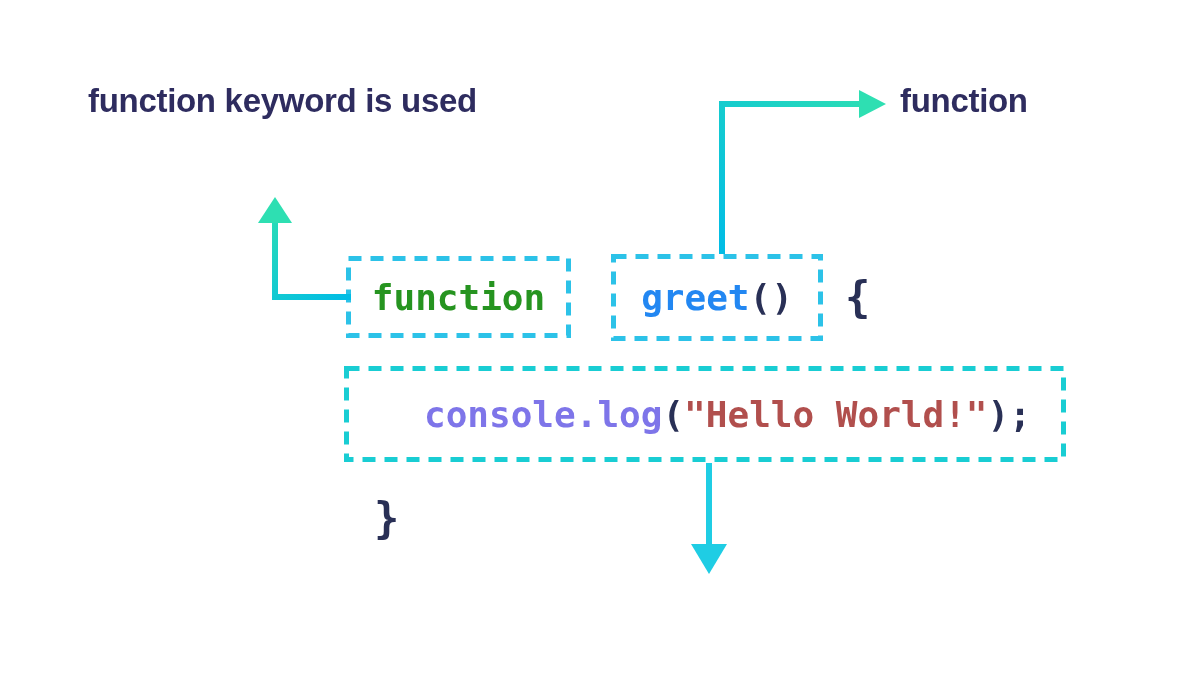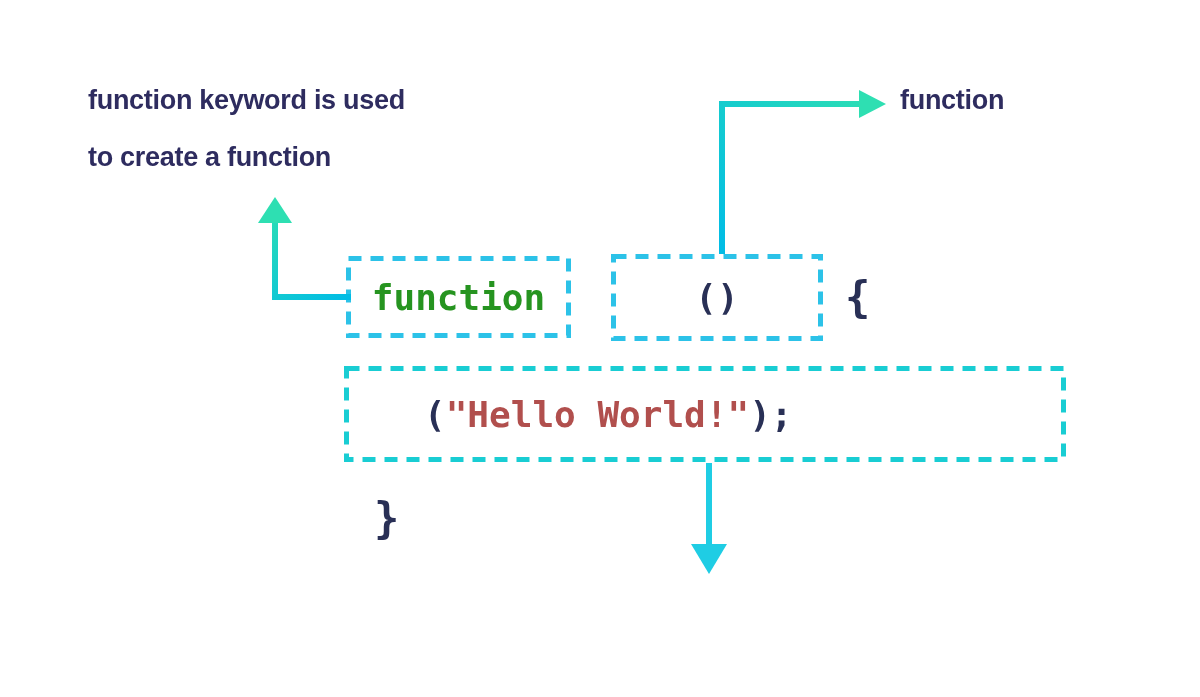--- a/index.html
+++ b/index.html
@@ -18,21 +18,21 @@
     position: absolute;
     left: 0;
     top: 0;
     width: 1200px;
     height: 697px;
     pointer-events: none;
   }
   .note {
     position: absolute;
     font-weight: 700;
-    font-size: 27px;
+    font-size: 33px;
     line-height: 57px;
     letter-spacing: -0.3px;
     white-space: nowrap;
   }
   .note div { display: block; }
   .code {
     font-family: "DejaVu Sans Mono", "Liberation Mono", monospace;
     font-weight: 700;
     font-size: 36px;
     white-space: pre;
@@ -89,37 +89,36 @@
     </g>
 
     <g>
       <path d="M709,463 L709,546" fill="none" stroke-width="6" stroke="#1fcde4"></path>
       <polygon points="709,574 691,544 727,544" fill="#1fcde4"></polygon>
     </g>
   </svg>
 
   <div class="note" style="left: 88px; top: 72px; color: rgb(46, 44, 95);">
     <div>function keyword is used</div>
-    <div>to create a function</div>
   </div>
 
   <div class="note" style="left: 900px; top: 72px; color: rgb(46, 44, 95);">
     <div>function</div>
   </div>
 
   <div class="code-box code" style="left:348px; top:258px; width:221px; height:78px;">
     <span style="color: rgb(38, 148, 32);">function</span>
   </div>
 
   <div class="code-box code" style="left:613px; top:256px; width:208px; height:83px;">
-    <span style="color: rgb(41, 48, 86);">()</span>
+    <span style="color: rgb(34, 135, 242);">greet</span><span style="color: rgb(41, 48, 86);">()</span>
   </div>
 
   <div class="brace code" style="left: 845px; top: 256px; height: 83px; color: rgb(41, 48, 86);">{</div>
 
   <div class="body-line code" style="left:346px; top:368px; width:718px; height:92px; padding-left:78px; box-sizing:border-box;">
-    <span style="color: rgb(41, 48, 86);">(</span><span style="color: rgb(177, 79, 77);">"Hello World!"</span><span style="color: rgb(41, 48, 86);">);</span>
+    <span style="color: rgb(126, 117, 233);">console.log</span><span style="color: rgb(41, 48, 86);">(</span><span style="color: rgb(177, 79, 77);">"Hello World!"</span><span style="color: rgb(41, 48, 86);">);</span>
   </div>
 
   <div class="brace code" style="left: 374px; top: 492px; height: 52px; color: rgb(41, 48, 86);">}</div>
 
 
 </div>
 
 </body></html>

